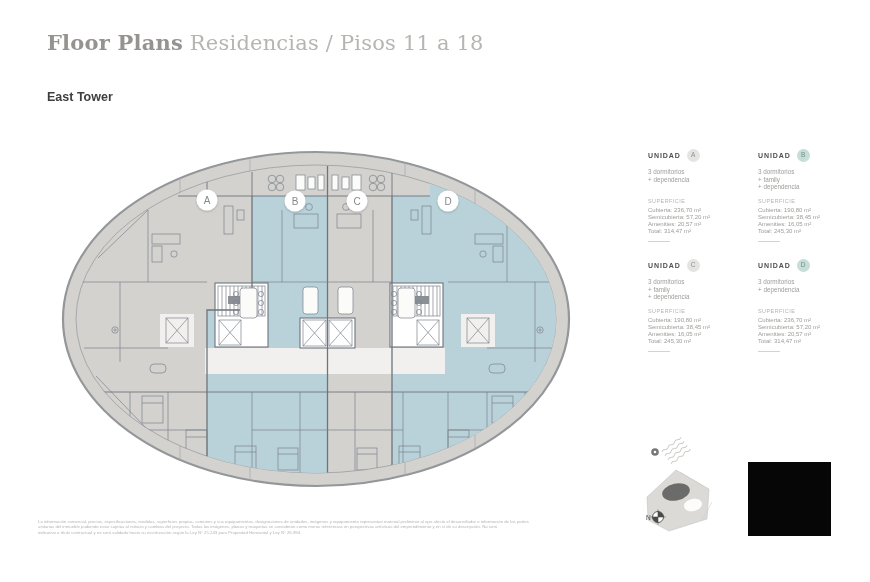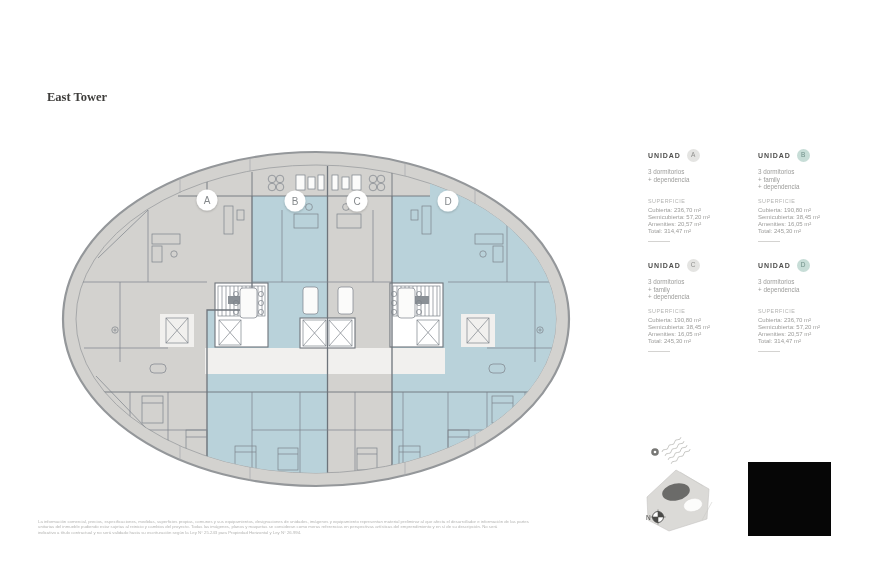--- a/index.html
+++ b/index.html
@@ -3,21 +3,21 @@
 <meta charset="utf-8">
 <style>
   html,body{margin:0;padding:0;background:#ffffff;}
   #stage{position:relative;width:870px;height:582px;background:#ffffff;overflow:hidden;
          font-family:"Liberation Sans",sans-serif;}
   
   .title-block{position:absolute;left:47px;top:30px;font-family:"DejaVu Serif","Liberation Serif",serif;
                font-size:21px;letter-spacing:.2px;white-space:nowrap;}
   .title-primary{font-weight:bold;color:var(--title-primary);}
   .title-secondary{font-weight:normal;color:var(--title-secondary);}
-  .tower-label{position:absolute;left:47px;top:90px;font-family:Liberation Serif, serif;
+  .tower-label{position:absolute;left:47px;top:90px;font-family:Liberation Sans, sans-serif;
                font-size:12.5px;font-weight:bold;color:#3f3e3c;}
   
   .legend{position:absolute;left:648px;top:92px;width:120px;}
   .legend-heading{font-size:8px;font-weight:bold;letter-spacing:1.1px;color:var(--text-dark);}
   .legend-rule{width:68px;height:1px;background:#d9d8d6;margin-top:7px;}
   .legend-badges{display:flex;gap:7px;margin-top:8px;}
   .badge{width:14px;height:14px;border-radius:50%;display:flex;align-items:center;justify-content:center;
          font-size:7px;line-height:1;}
   .badge.gray{background:var(--badge-gray-bg);color:var(--badge-gray-text);}
   .badge.teal{background:var(--badge-teal-bg);color:var(--badge-teal-text);}
@@ -58,20 +58,24 @@
   .compass-n{font-family:"Liberation Sans",sans-serif;font-size:6.5px;fill:#4a4a48;}
   .logo-placeholder{position:absolute;left:748px;top:462px;width:83px;height:74px;background:#060606;}
   .disclaimer{position:absolute;left:38px;top:519px;width:525px;font-size:4.3px;line-height:5.4px;
               color:#b4b4b2;}
 </style>
 </head>
 <body>
 
 <div id="stage">
 
+  <div class="title-block">
+    <span class="title-primary">Floor Plans</span>
+    <span class="title-secondary">Residencias / Pisos 11 a 18</span>
+  </div>
   <div class="tower-label">East Tower</div>
 
   <svg id="plan-svg" width="870" height="582" viewBox="0 0 870 582">
     <defs>
       <clipPath id="innerClip">
           <ellipse cx="316" cy="319" rx="240" ry="154"></ellipse>
         </clipPath>
       <filter id="mshadow" x="-50%" y="-50%" width="200%" height="200%">
         <feDropShadow dx="0" dy="1" stdDeviation="1.2" flood-color="#000000" flood-opacity="0.22"></feDropShadow>
       </filter>

